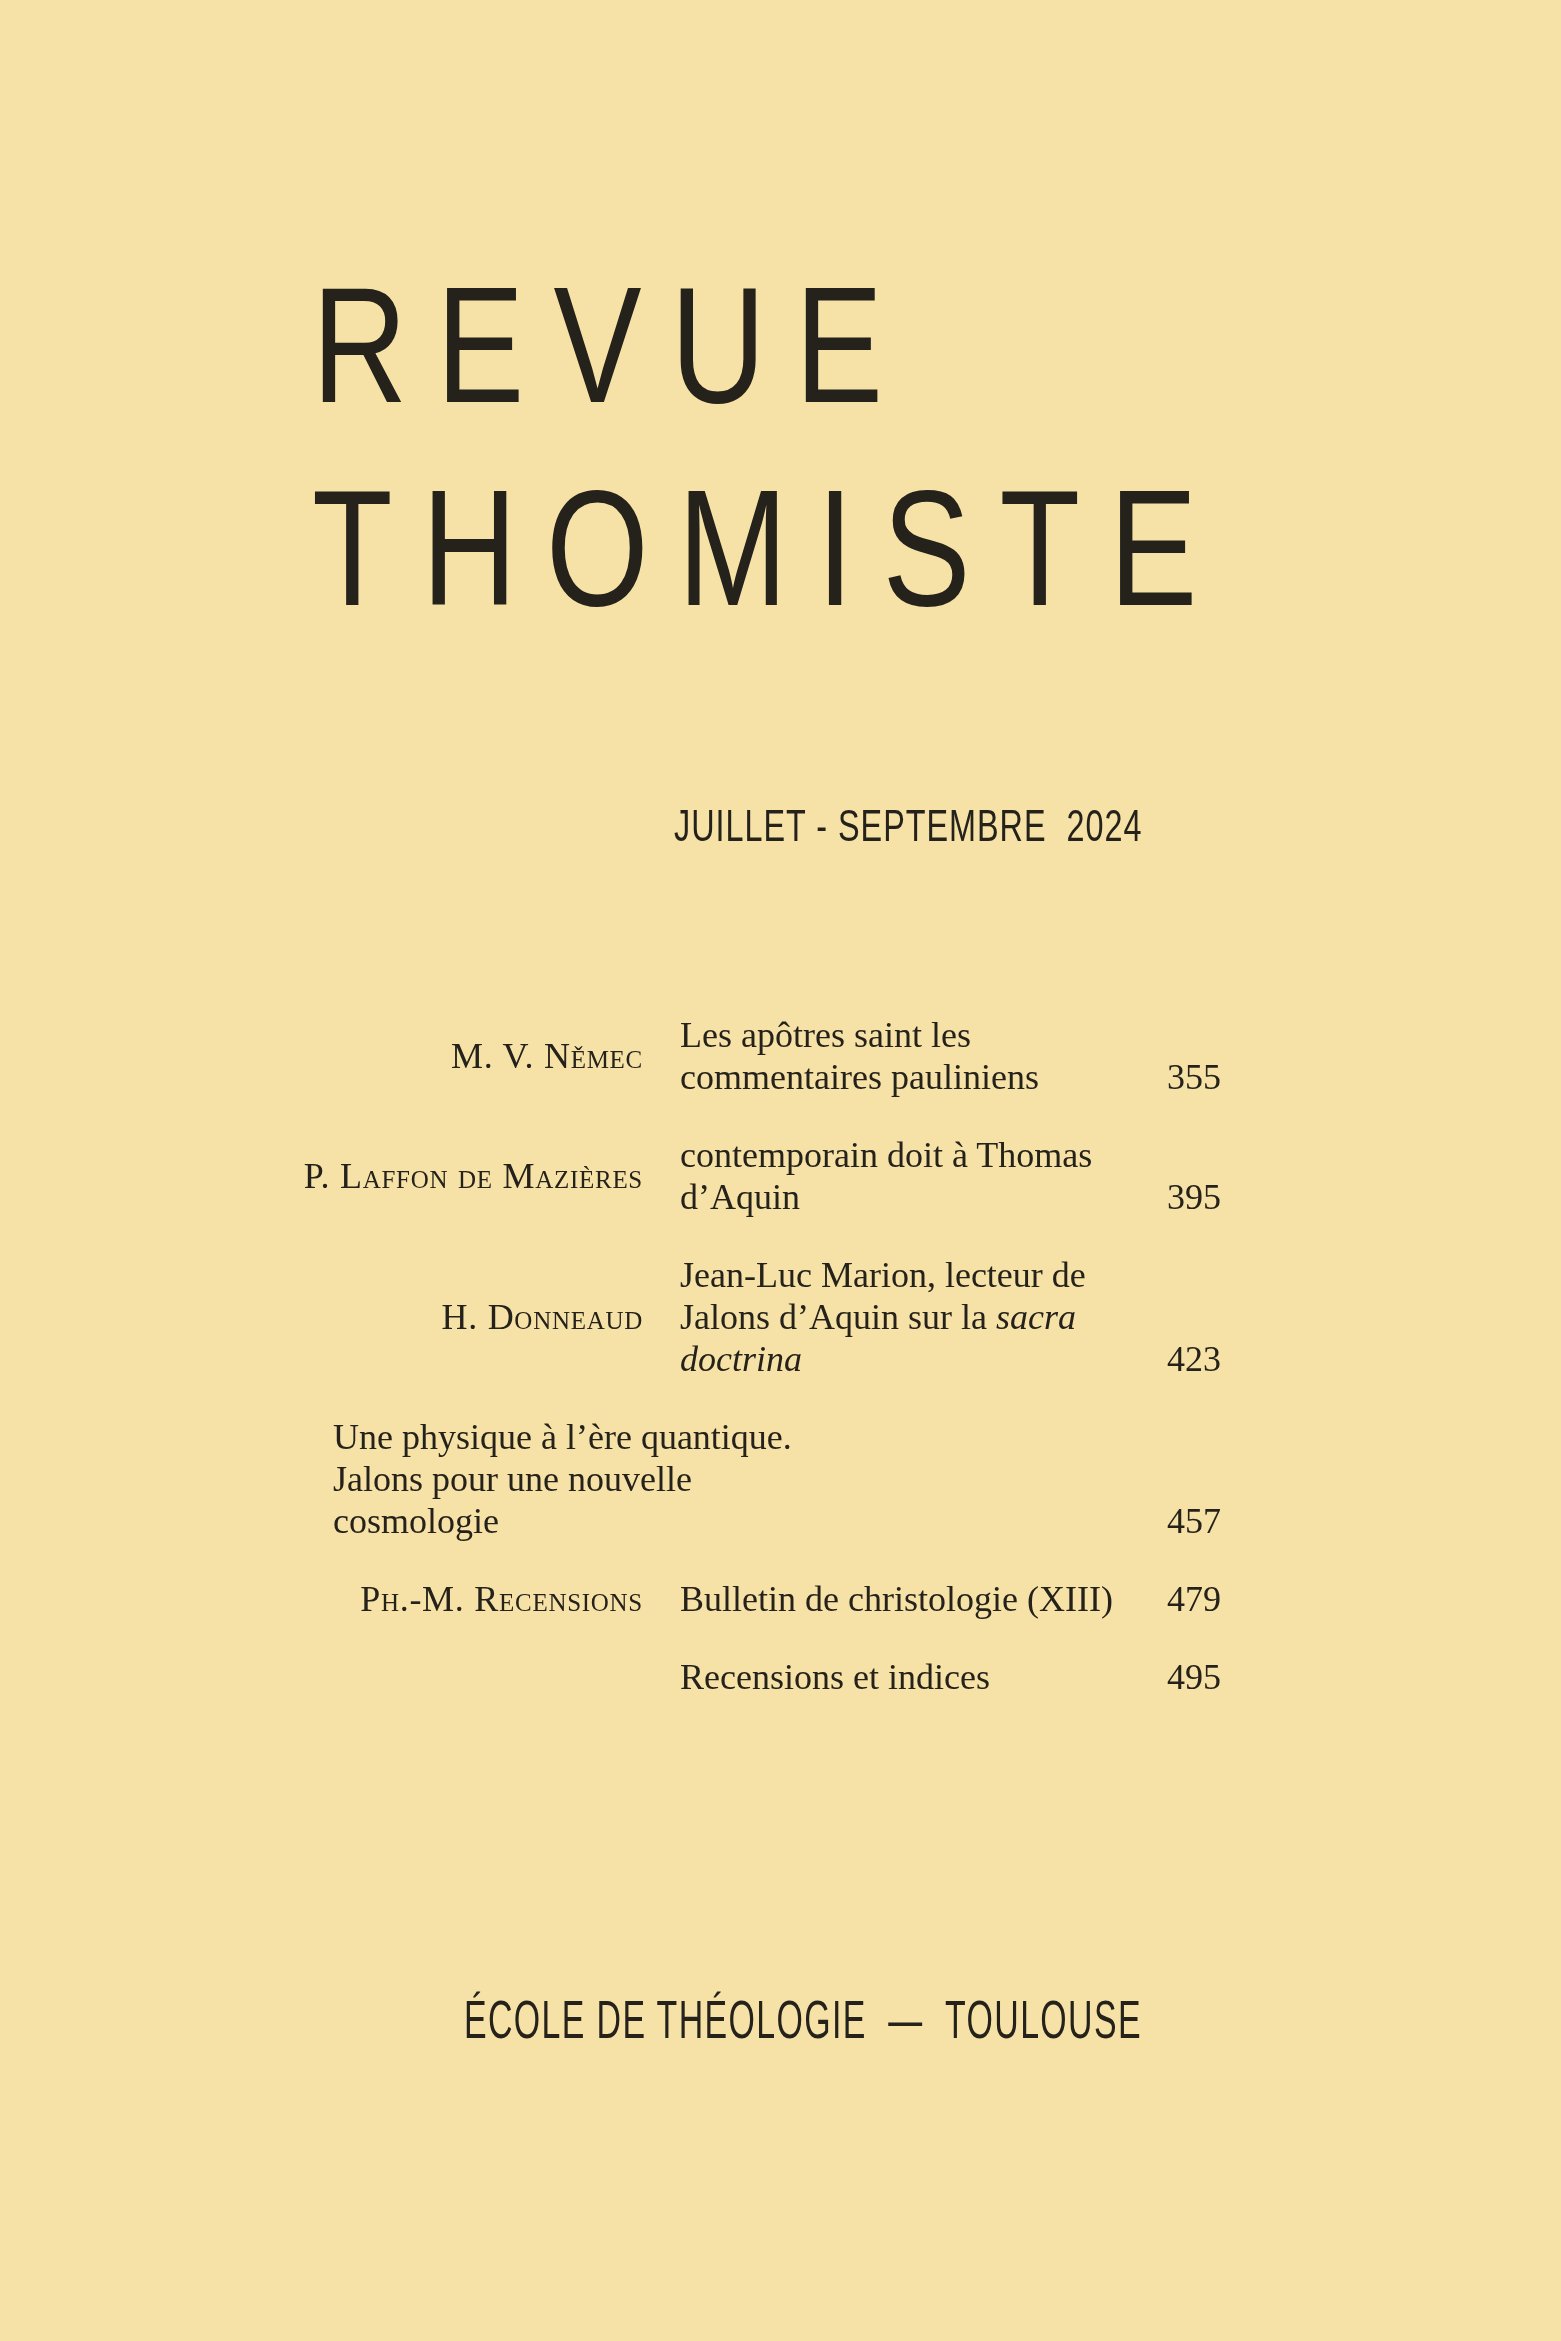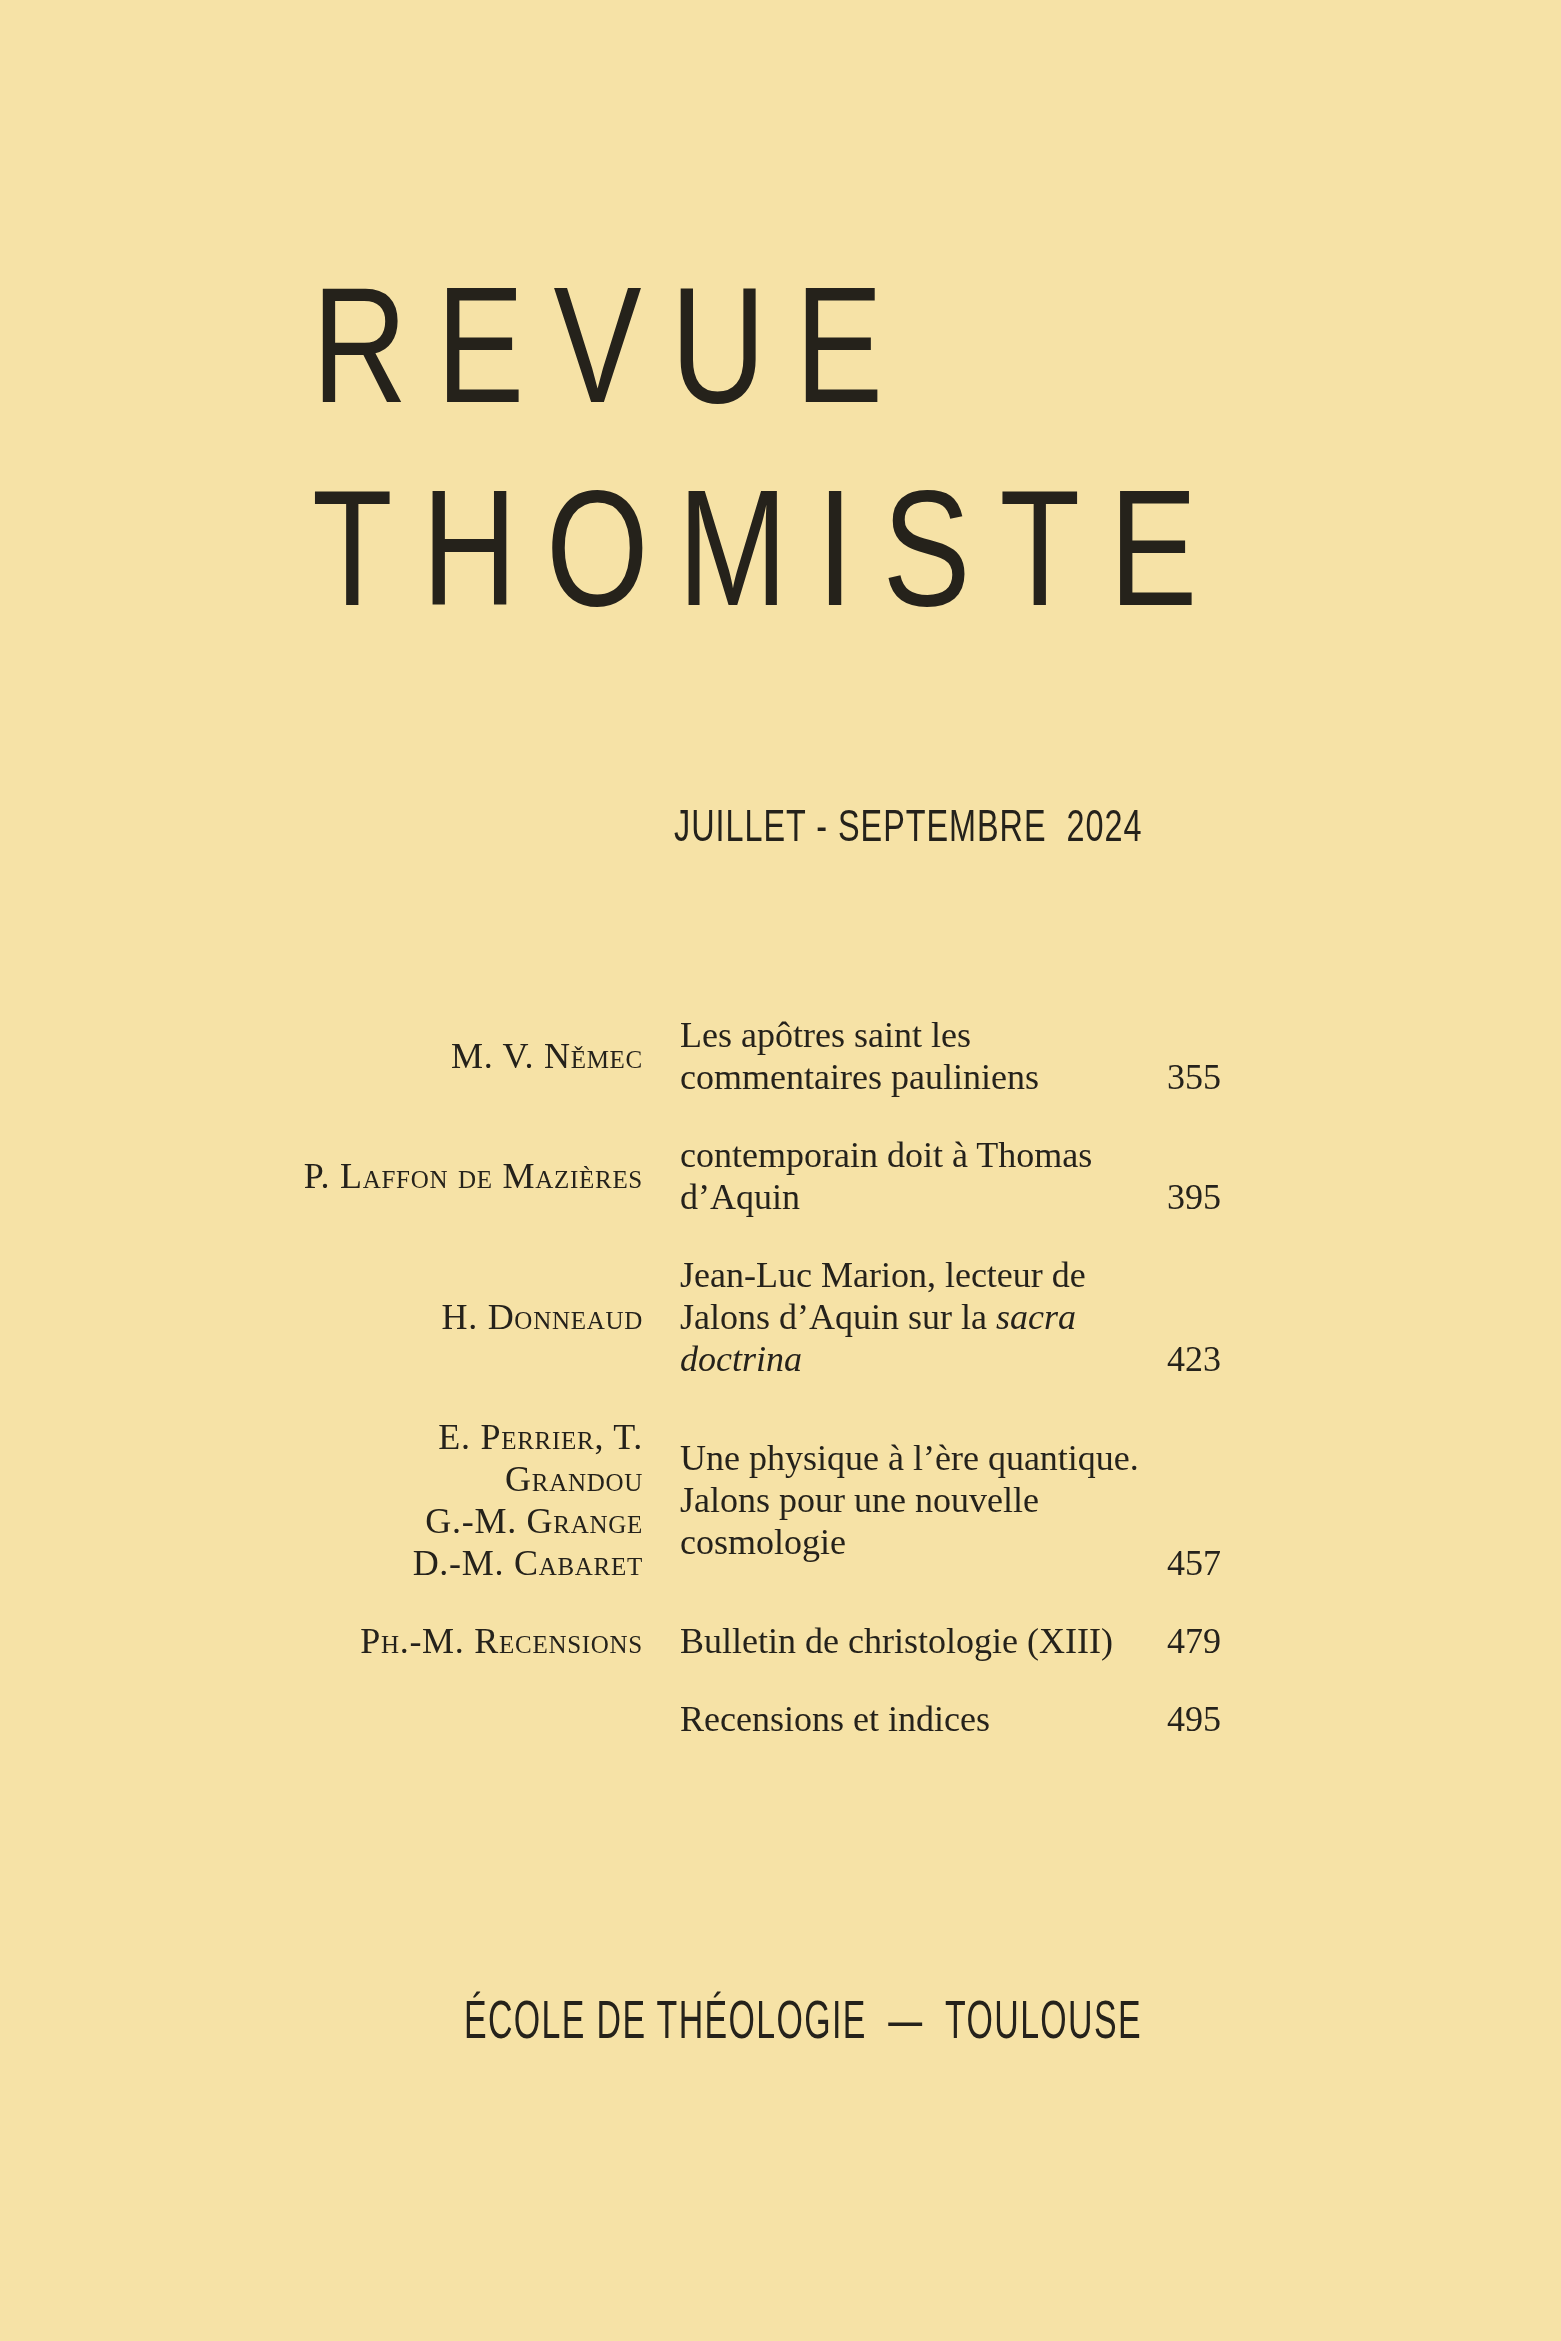--- a/index.html
+++ b/index.html
@@ -134,25 +134,20 @@
           <div class="author-line">H. Donneaud</div>
         </div>
         <div class="toc-title">
           <div class="title-line"><span>Jean-Luc Marion, lecteur de</span></div>
           <div class="title-line"><span>Jalons d’Aquin sur la </span><span class="it">sacra</span></div>
           <div class="title-line"><span class="it">doctrina</span></div>
         </div>
         <div class="toc-page">423</div>
       </div>
       <div class="toc-entry">
-        <div class="toc-authors">
-          <div class="author-line">E. Perrier, T. Grandou</div>
-          <div class="author-line">G.-M. Grange</div>
-          <div class="author-line">D.-M. Cabaret</div>
-        </div>
         <div class="toc-title">
           <div class="title-line"><span>Une physique à l’ère quantique.</span></div>
           <div class="title-line"><span>Jalons pour une nouvelle</span></div>
           <div class="title-line"><span>cosmologie</span></div>
         </div>
         <div class="toc-page">457</div>
       </div>
       <div class="toc-entry">
         <div class="toc-authors">
           <div class="author-line">Ph.-M. Recensions</div>

